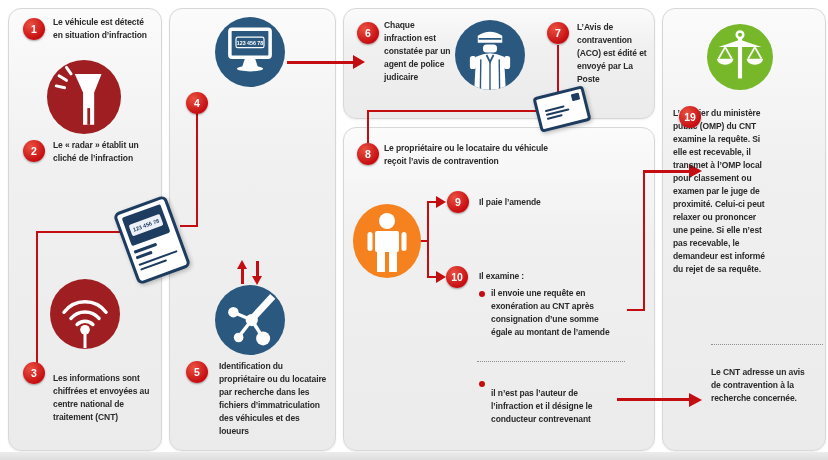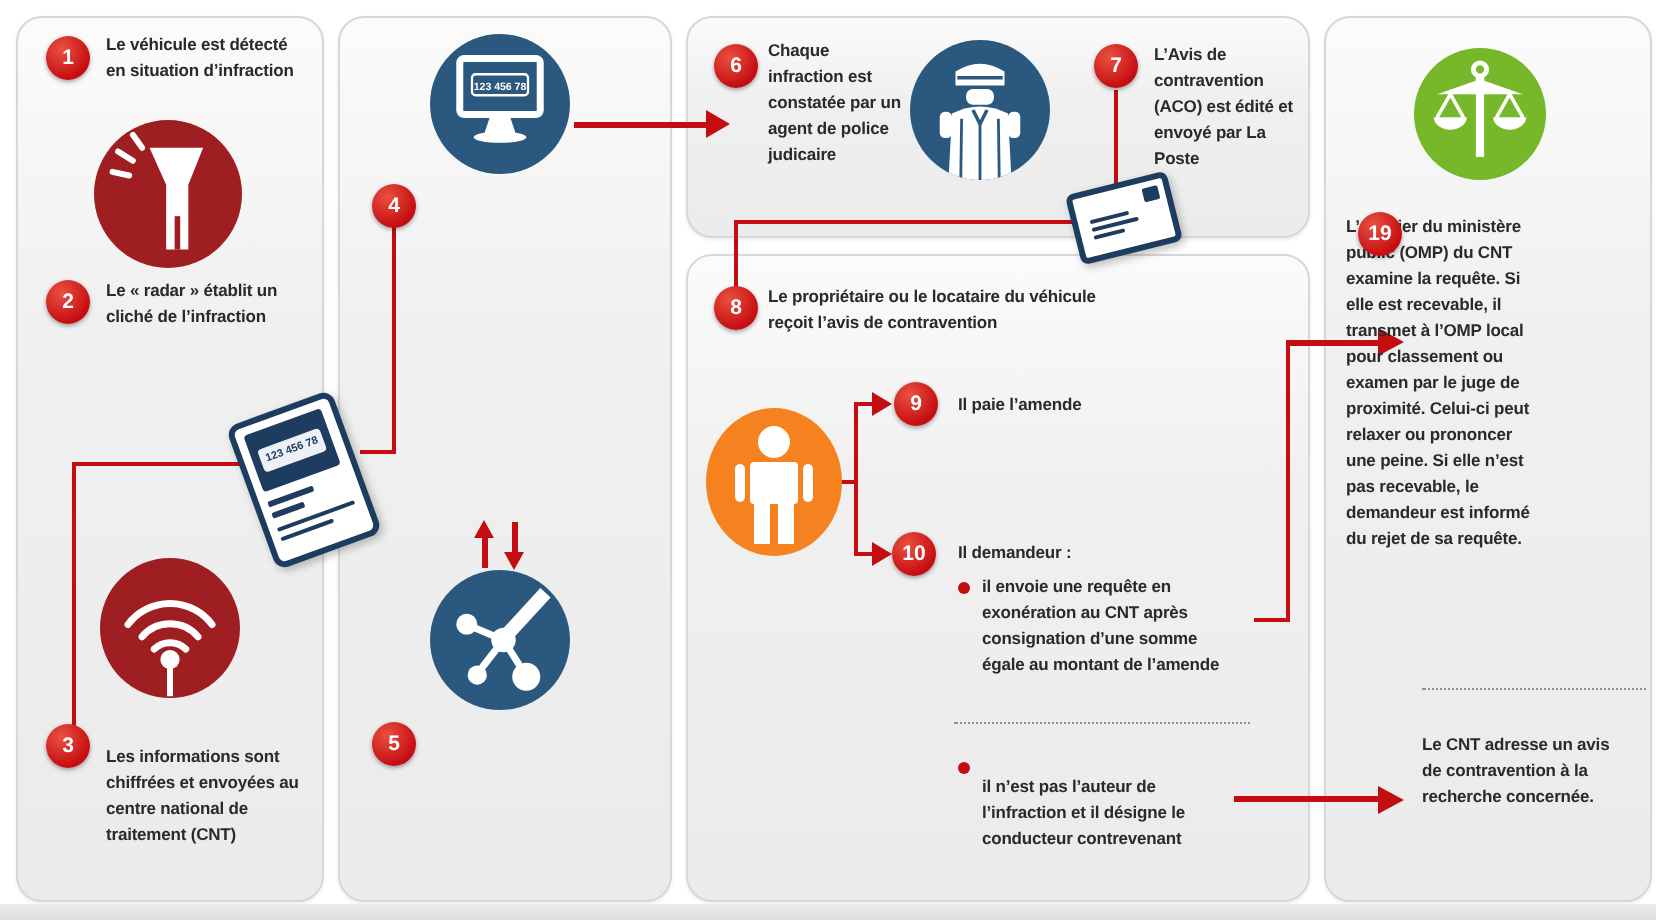--- a/index.html
+++ b/index.html
@@ -197,25 +197,26 @@
   <div class="num" style="left:357px;top:22px">6</div>
   <div class="num" style="left:547px;top:22px">7</div>
   <div class="num" style="left:357px;top:143px">8</div>
   <div class="num" style="left:447px;top:191px">9</div>
   <div class="num" style="left:446px;top:266px">10</div>
   <div class="num" style="left:679px;top:106px">19</div>
 
   <div class="txt" style="left:53px;top:16px;width:95px">Le véhicule est détecté en situation d’infraction</div>
   <div class="txt" style="left:53px;top:139px;width:108px">Le « radar » établit un cliché de l’infraction</div>
   <div class="txt" style="left:53px;top:372px;width:102px">Les informations sont chiffrées et envoyées au centre national de traitement (CNT)</div>
+  <div class="txt" style="left:219px;top:360px;width:112px">Identification du propriétaire ou du locataire par recherche dans les fichiers d’immatriculation des véhicules et des loueurs</div>
   <div class="txt" style="left:384px;top:19px;width:68px">Chaque infraction est constatée par un agent de police judicaire</div>
   <div class="txt" style="left:577px;top:21px;width:72px">L’Avis de contravention (ACO) est édité et envoyé par La Poste</div>
   <div class="txt" style="left:384px;top:142px;width:172px">Le propriétaire ou le locataire du véhicule reçoit l’avis de contravention</div>
   <div class="txt nowrap" style="left:479px;top:196px">Il paie l’amende</div>
-  <div class="txt nowrap" style="left:479px;top:270px">Il demandeur :</div>
+  <div class="txt nowrap" style="left:479px;top:270px">Il examine :</div>
   <div class="txt" style="left:673px;top:107px;width:98px">L’Officier du ministère public (OMP) du CNT examine la requête. Si elle est recevable, il transmet à l’OMP local pour classement ou examen par le juge de proximité. Celui-ci peut relaxer ou prononcer une peine. Si elle n’est pas recevable, le demandeur est informé du rejet de sa requête.</div>
 
   <div class="bullet" style="left:479px;top:291px"></div>
   <div class="txt" style="left:491px;top:287px;width:122px">il envoie une requête en exonération au CNT après consignation d’une somme égale au montant de l’amende</div>
   <div class="dot-sep" style="left:477px;top:361px;width:148px"></div>
   <div class="bullet" style="left:479px;top:381px"></div>
   <div class="txt" style="left:491px;top:387px;width:128px">il n’est pas l’auteur de l’infraction et il désigne le conducteur contrevenant</div>
 
   <div class="dot-sep" style="left:711px;top:344px;width:112px"></div>
   <div class="txt" style="left:711px;top:366px;width:95px">Le CNT adresse un avis de contravention à la recherche concernée.</div>

